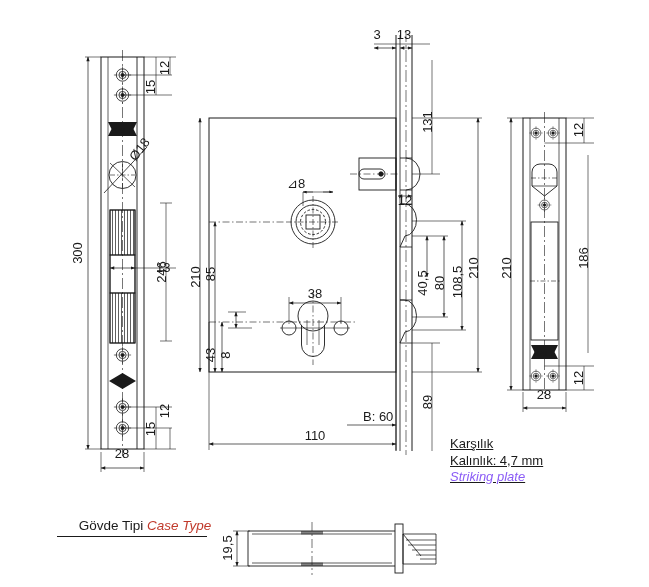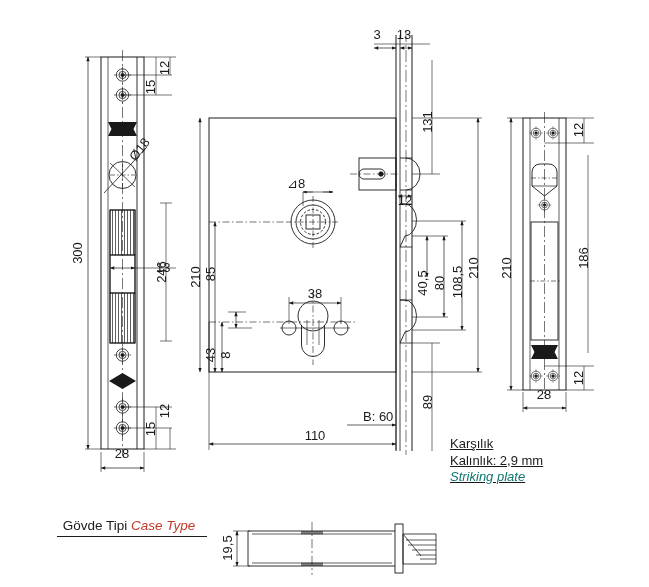--- a/index.html
+++ b/index.html
@@ -2,21 +2,21 @@
 <html><head>
 <meta charset="utf-8">
 <style>
   html,body{margin:0;padding:0;background:#ffffff;}
   body{width:649px;height:587px;position:relative;overflow:hidden;
        font-family:"Liberation Sans", sans-serif;color:#1a1a1a;}
   #sheet{position:absolute;inset:0;}
   svg{display:block;}
   .txt{font-family:"Liberation Sans", sans-serif;font-size:13px;fill:#1a1a1a;}
   .note{position:absolute;font-size:13px;line-height:16.5px;color:#1a1a1a;white-space:nowrap;text-decoration:underline;}
-  .note .red{color:#0f766e;font-style:italic;}
+  .note .red{color:#8b5cf6;font-style:italic;}
   .capt{position:absolute;text-align:center;font-size:13.5px;line-height:16.5px;color:#1a1a1a;white-space:nowrap;}
   .capt .red{color:#c0392b;font-style:italic;}
   .capt-rule{position:absolute;border-top:1px solid #1a1a1a;}
 </style>
 </head>
 <body>
 
 <div id="sheet">
 
   <svg width="649" height="587" viewBox="0 0 649 587">
@@ -331,25 +331,25 @@
       <text class="txt" x="583" y="130" text-anchor="middle" transform="rotate(-90 583 130)">12</text>
       <text class="txt" x="583" y="378" text-anchor="middle" transform="rotate(-90 583 378)">12</text>
       <text class="txt" x="544" y="399" text-anchor="middle">28</text>
 
       <text class="txt" x="232" y="548" text-anchor="middle" transform="rotate(-90 232 548)">19,5</text>
     </g>
   </svg>
 
   <div class="note" style="left:450px;top:436px">
     <div>Karşılık</div>
-    <div>Kalınlık: 2,9 mm</div>
+    <div>Kalınlık: 4,7 mm</div>
     <div class="red">Striking plate</div>
   </div>
 
-  <div class="capt" style="left:54px;top:518px;width:150px">
+  <div class="capt" style="left:70px;top:518px;width:150px">
     <div>
       <span>Gövde Tipi</span>
       <span class="red">Case Type</span>
     </div>
   </div>
   <div class="capt-rule" style="left:57px;top:536px;width:150px"></div>
 
 </div>
 
 </body></html>

